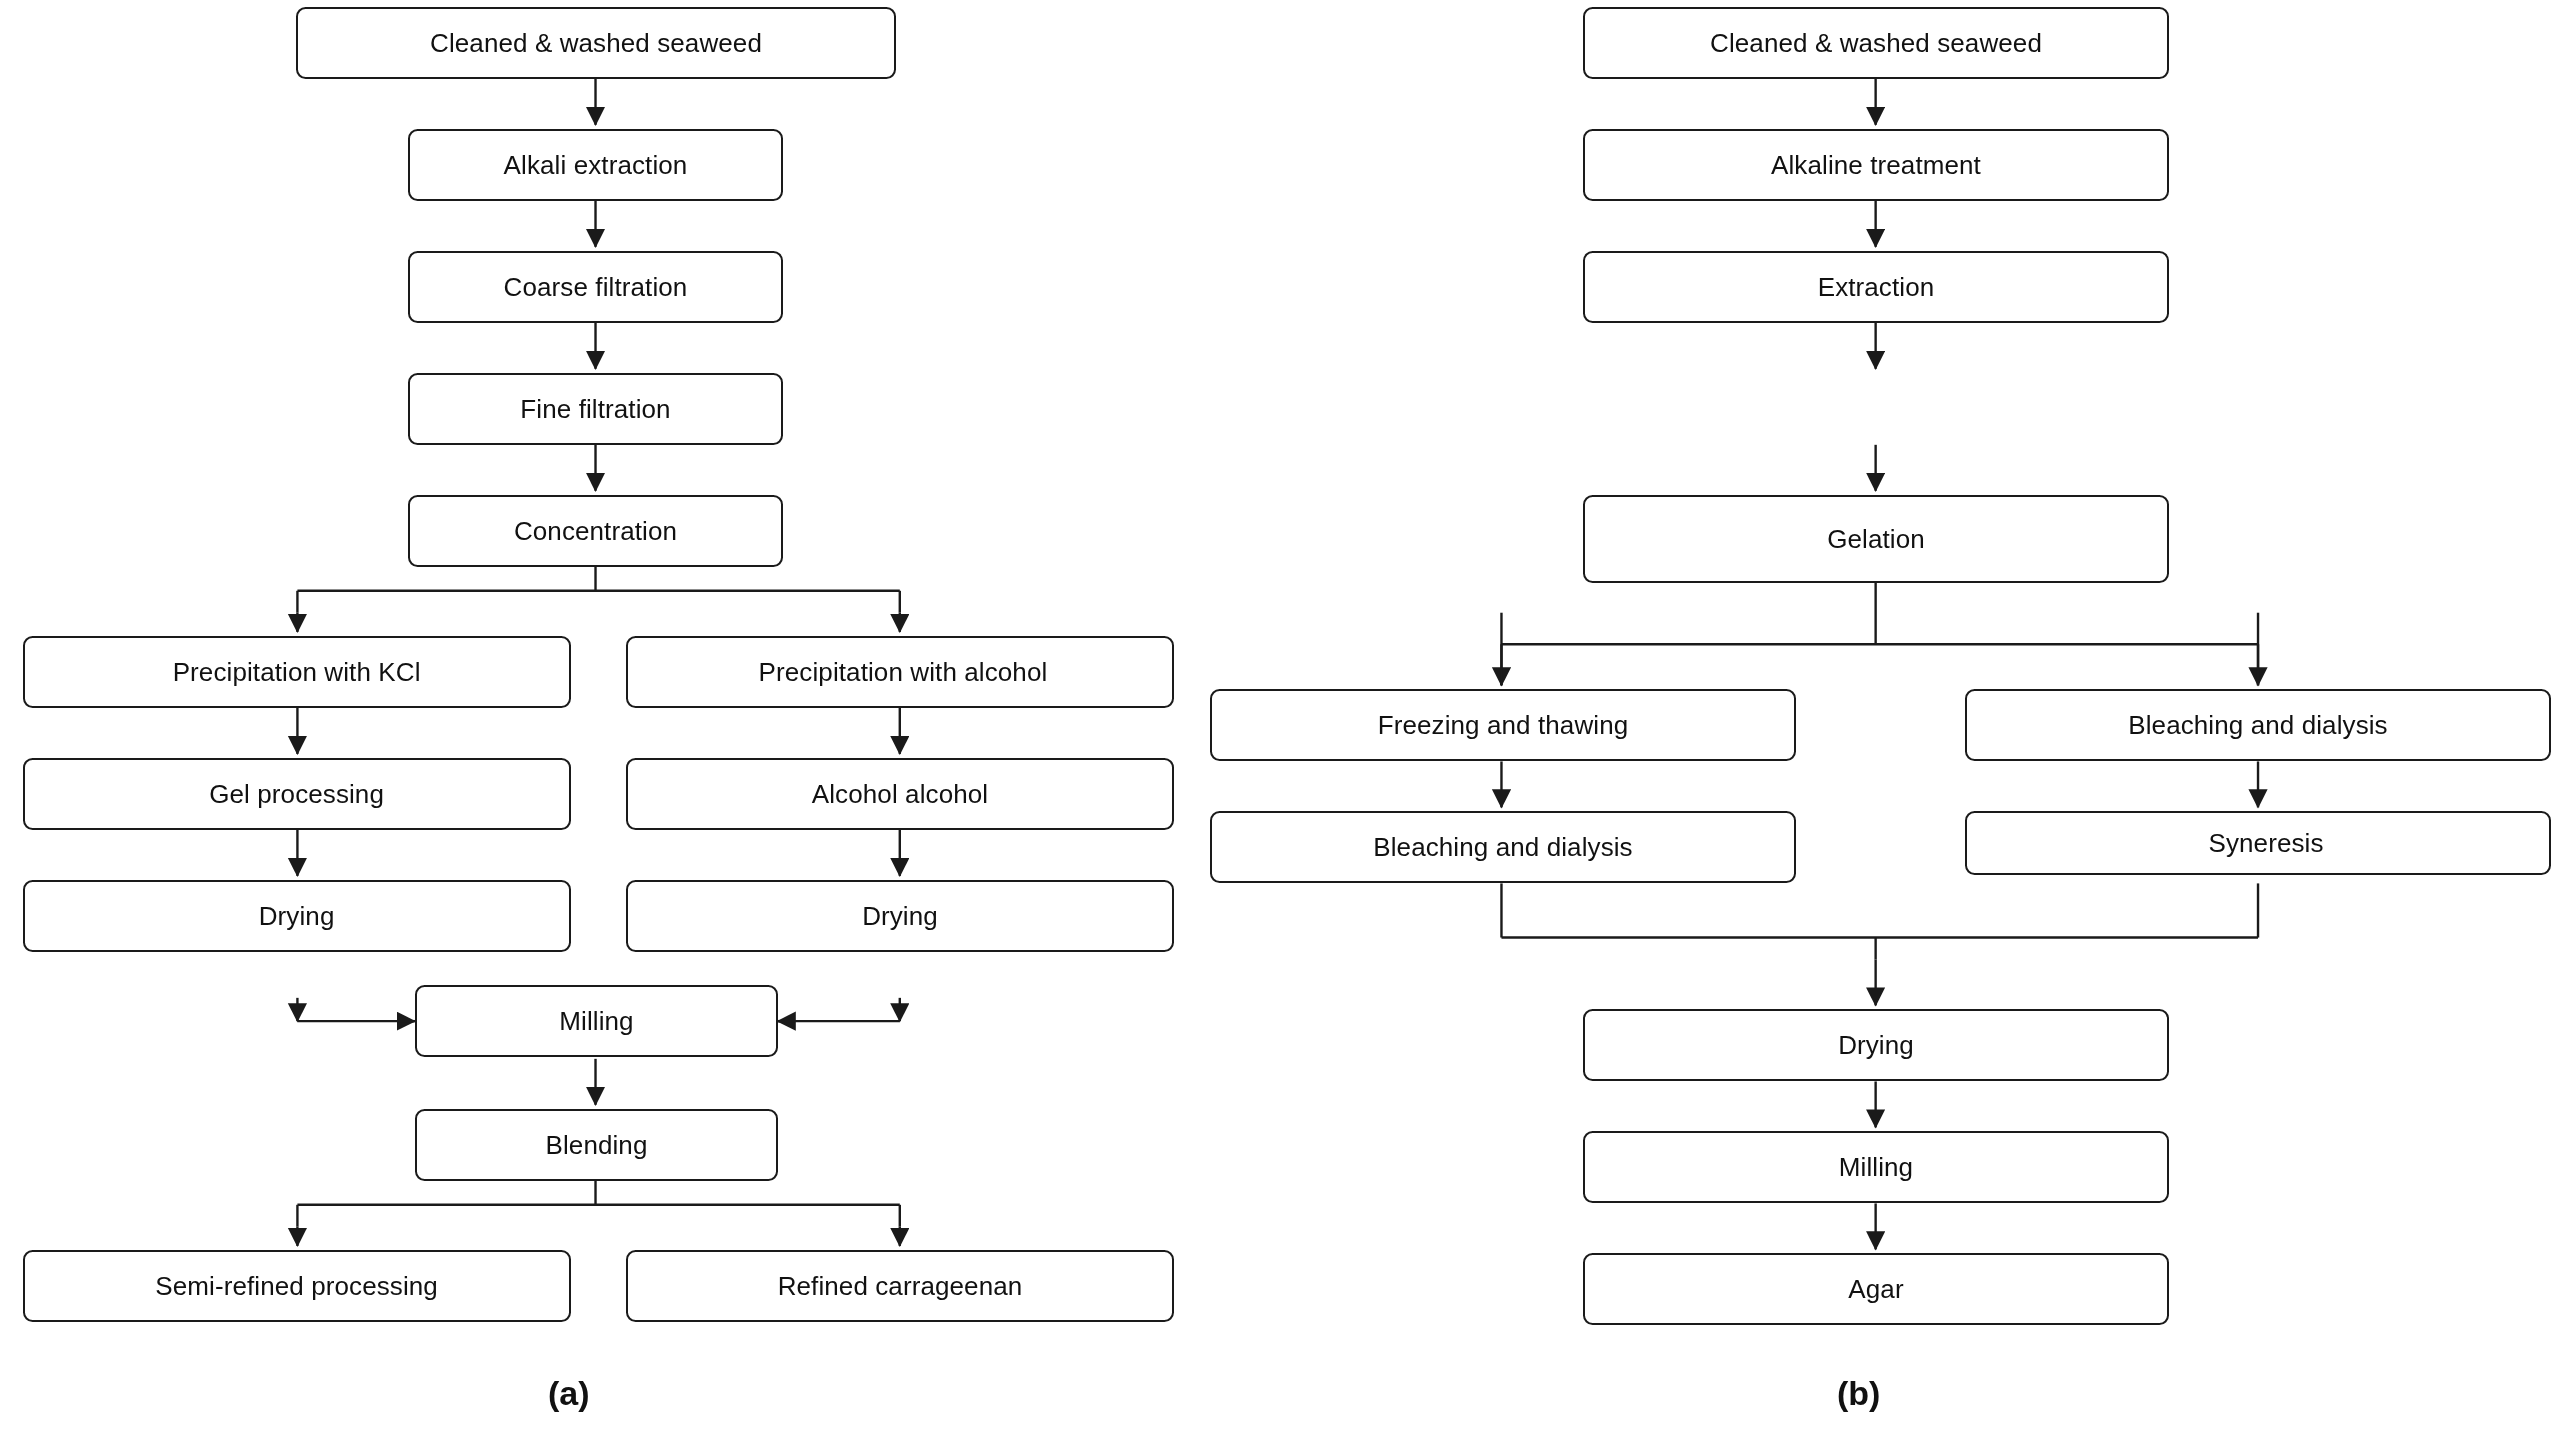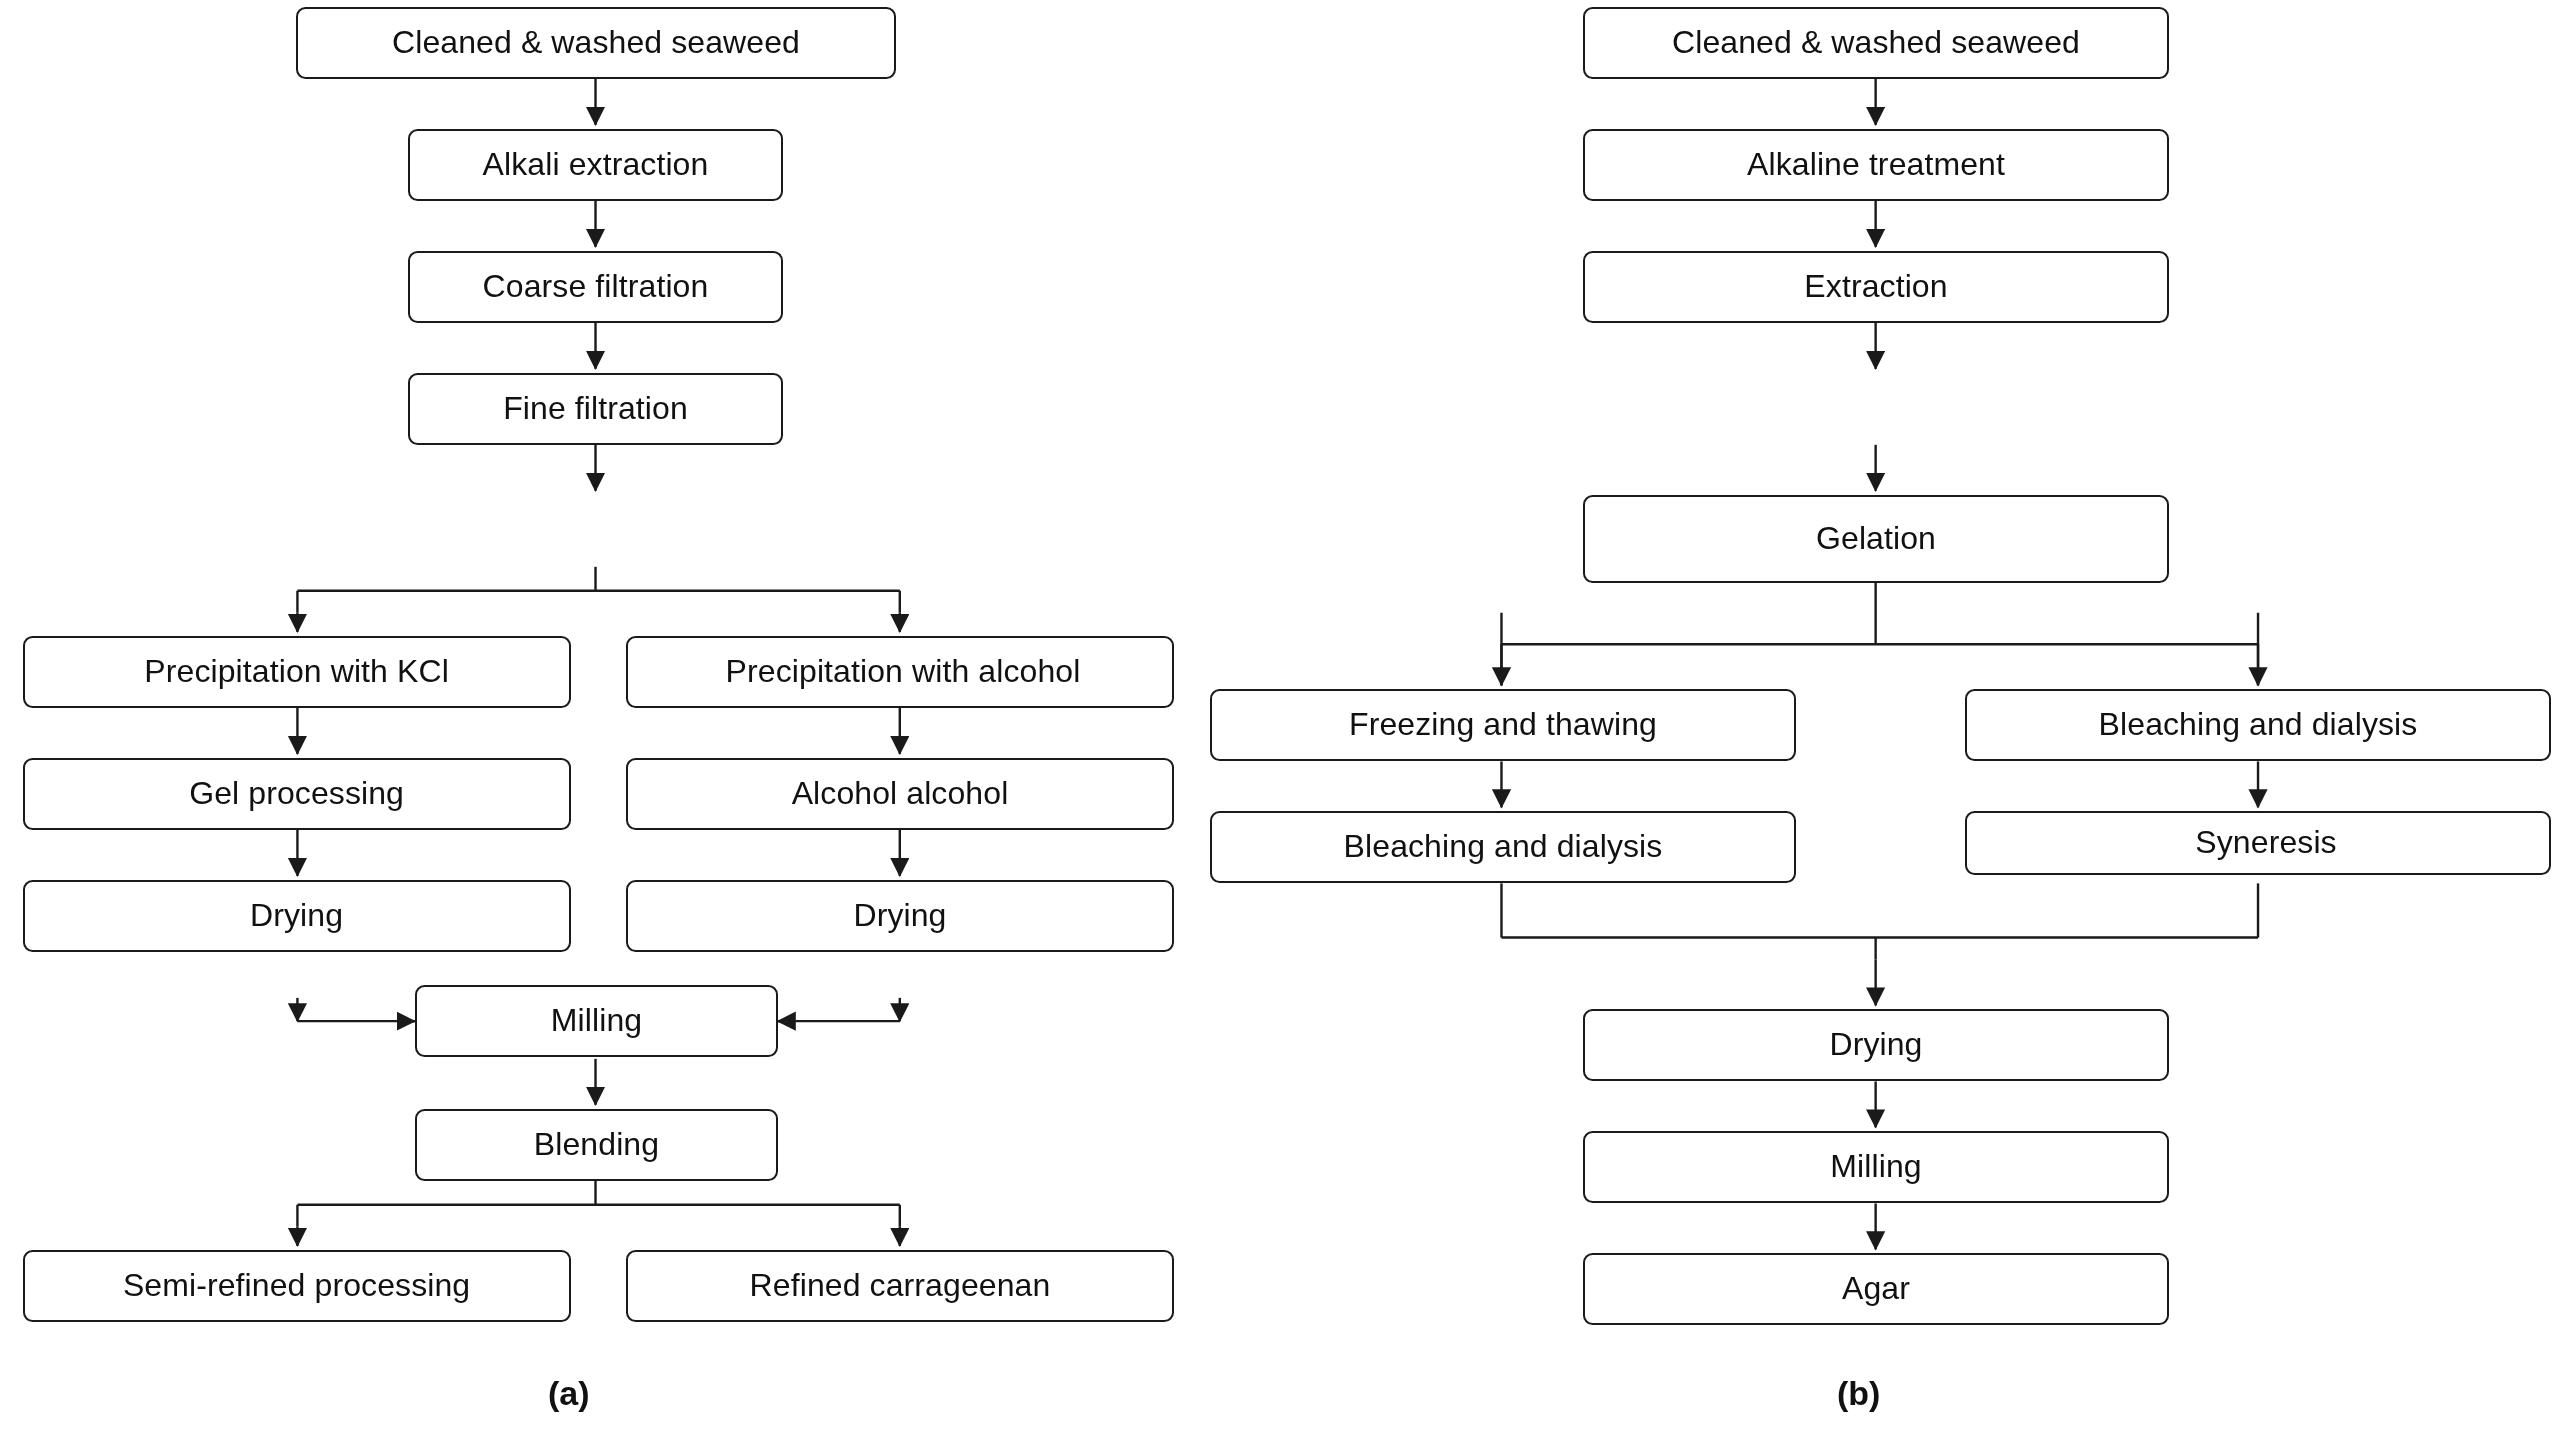--- a/index.html
+++ b/index.html
@@ -23,21 +23,21 @@
   }
   .node {
     position: absolute;
     box-sizing: border-box;
     border: 2.7px solid #1a1a1a;
     border-radius: 9.6px;
     background: #ffffff;
     display: flex;
     align-items: center;
     justify-content: center;
-    font-size: 32px;
+    font-size: 26px;
     line-height: 1.1;
     letter-spacing: 0.1px;
     white-space: nowrap;
     color: #111111;
   }
   .panel-label {
     position: absolute;
     font-size: 34px;
     font-weight: bold;
     color: #111111;
@@ -132,20 +132,21 @@
   </svg>
 
   <div class="node" style="left:296px;top:6.9px;width:600px;height:72px;">Cleaned &amp; washed seaweed</div>
 
   <div class="node" style="left:408px;top:129px;width:375px;height:72px;">Alkali extraction</div>
 
   <div class="node" style="left:408px;top:251px;width:375px;height:72px;">Coarse filtration</div>
 
   <div class="node" style="left:408px;top:373px;width:375px;height:72px;">Fine filtration</div>
 
+  <div class="node" style="left:408px;top:495px;width:375px;height:72px;">Concentration</div>
 
   <div class="node" style="left:22.6px;top:636px;width:548px;height:72px;">Precipitation with KCl</div>
 
   <div class="node" style="left:626px;top:636px;width:548px;height:72px;padding-left:6px;">Precipitation with alcohol</div>
 
   <div class="node" style="left:22.6px;top:758px;width:548px;height:72px;">Gel processing</div>
 
   <div class="node" style="left:626px;top:758px;width:548px;height:72px;">Alcohol alcohol</div>
 
   <div class="node" style="left:22.6px;top:880px;width:548px;height:72px;">Drying</div>

